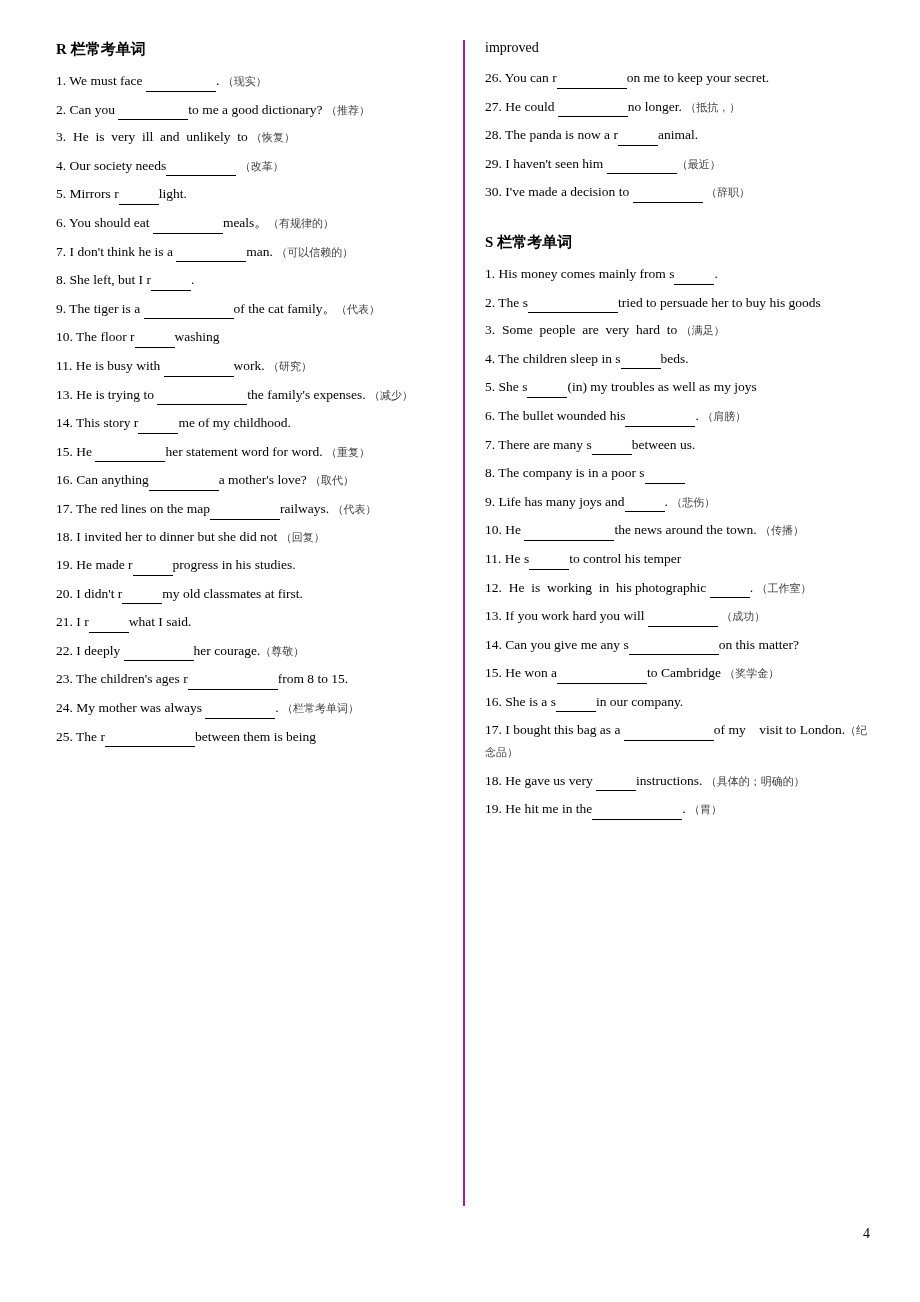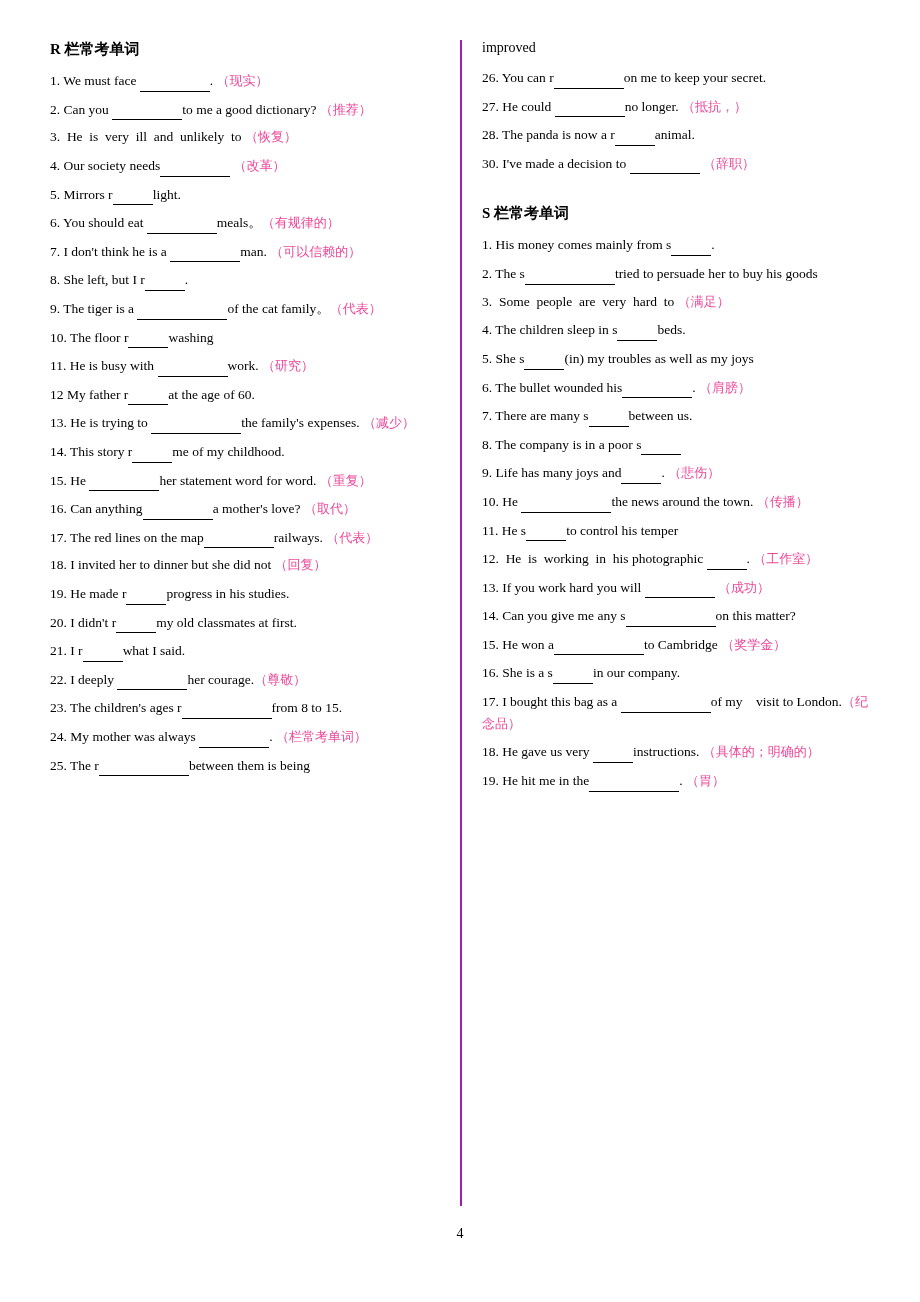--- a/index.html
+++ b/index.html
@@ -14,20 +14,21 @@
       color: #000;
       width: 920px;
       min-height: 1302px;
     }
     .page {
       width: 920px;
       min-height: 1302px;
       padding: 40px 50px 60px 50px;
       display: flex;
       flex-direction: column;
+      align-items: flex-end;
     }
     .two-col {
       display: flex;
       gap: 0;
       flex: 1;
     }
     .col {
       width: 50%;
       padding: 0 20px 0 0;
     }
@@ -52,22 +53,22 @@
       min-width: 70px;
       vertical-align: bottom;
     }
     .blank-sm {
       min-width: 40px;
     }
     .blank-lg {
       min-width: 90px;
     }
     .hint {
-      color: #ec4899;
-      font-size: 13px;
+      color: #404040;
+      font-size: 11px;
     }
     .page-number {
       text-align: center;
       margin-top: 20px;
       font-size: 14px;
       color: #000;
     }
     .right-top {
       margin-bottom: 10px;
     }
@@ -96,21 +97,20 @@
       <div class="item">7. I don't think he is a <span class="blank">&nbsp;&nbsp;&nbsp;&nbsp;&nbsp;&nbsp;&nbsp;</span>man. <span class="hint">（可以信赖的）</span></div>
 
       <div class="item">8. She left, but I r<span class="blank blank-sm">&nbsp;&nbsp;&nbsp;&nbsp;&nbsp;&nbsp;&nbsp;</span>.</div>
 
       <div class="item">9. The tiger is a <span class="blank blank-lg">&nbsp;&nbsp;&nbsp;&nbsp;&nbsp;&nbsp;&nbsp;&nbsp;&nbsp;&nbsp;</span>of the cat family。<span class="hint">（代表）</span></div>
 
       <div class="item">10. The floor r<span class="blank blank-sm">&nbsp;&nbsp;&nbsp;&nbsp;&nbsp;&nbsp;&nbsp;</span>washing</div>
 
       <div class="item">11. He is busy with <span class="blank">&nbsp;&nbsp;&nbsp;&nbsp;&nbsp;&nbsp;&nbsp;</span>work. <span class="hint">（研究）</span></div>
 
-      <div class="item">12 My father r<span class="blank blank-sm">&nbsp;&nbsp;&nbsp;&nbsp;&nbsp;&nbsp;&nbsp;</span>at the age of 60.</div>
 
       <div class="item">13. He is trying to <span class="blank blank-lg">&nbsp;&nbsp;&nbsp;&nbsp;&nbsp;&nbsp;&nbsp;&nbsp;&nbsp;&nbsp;</span>the family's expenses. <span class="hint">（减少）</span></div>
 
       <div class="item">14. This story r<span class="blank blank-sm">&nbsp;&nbsp;&nbsp;&nbsp;&nbsp;&nbsp;&nbsp;</span>me of my childhood.</div>
 
       <div class="item">15. He <span class="blank">&nbsp;&nbsp;&nbsp;&nbsp;&nbsp;&nbsp;&nbsp;</span>her statement word for word. <span class="hint">（重复）</span></div>
 
       <div class="item">16. Can anything<span class="blank">&nbsp;&nbsp;&nbsp;&nbsp;&nbsp;&nbsp;&nbsp;</span>a mother's love? <span class="hint">（取代）</span></div>
 
       <div class="item">17. The red lines on the map<span class="blank">&nbsp;&nbsp;&nbsp;&nbsp;&nbsp;&nbsp;&nbsp;</span>railways. <span class="hint">（代表）</span></div>
@@ -134,20 +134,21 @@
 
     <div class="col col-right">
       <div class="right-top">improved</div>
 
       <div class="item">26. You can r<span class="blank">&nbsp;&nbsp;&nbsp;&nbsp;&nbsp;&nbsp;&nbsp;</span>on me to keep your secret.</div>
 
       <div class="item">27. He could <span class="blank">&nbsp;&nbsp;&nbsp;&nbsp;&nbsp;&nbsp;&nbsp;</span>no longer. <span class="hint">（抵抗，）</span></div>
 
       <div class="item">28. The panda is now a r<span class="blank blank-sm">&nbsp;&nbsp;&nbsp;&nbsp;&nbsp;&nbsp;&nbsp;</span>animal.</div>
 
+      <div class="item">29. I haven't seen him <span class="blank">&nbsp;&nbsp;&nbsp;&nbsp;&nbsp;&nbsp;&nbsp;</span><span class="hint">（最近）</span></div>
 
       <div class="item">30. I've made a decision to <span class="blank">&nbsp;&nbsp;&nbsp;&nbsp;&nbsp;&nbsp;&nbsp;</span> <span class="hint">（辞职）</span></div>
 
       <div style="margin-top: 30px;"></div>
 
       <div class="section-title">S 栏常考单词</div>
 
       <div class="item">1. His money comes mainly from s<span class="blank blank-sm">&nbsp;&nbsp;&nbsp;&nbsp;&nbsp;&nbsp;&nbsp;</span>.</div>
 
       <div class="item">2. The s<span class="blank blank-lg">&nbsp;&nbsp;&nbsp;&nbsp;&nbsp;&nbsp;&nbsp;&nbsp;&nbsp;&nbsp;</span>tried to persuade her to buy his goods</div>

